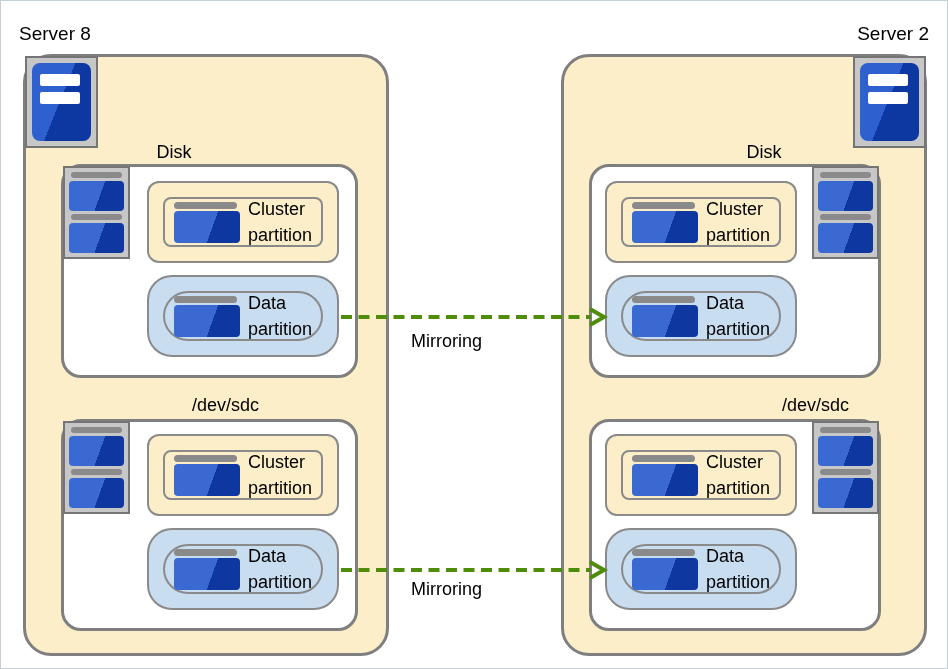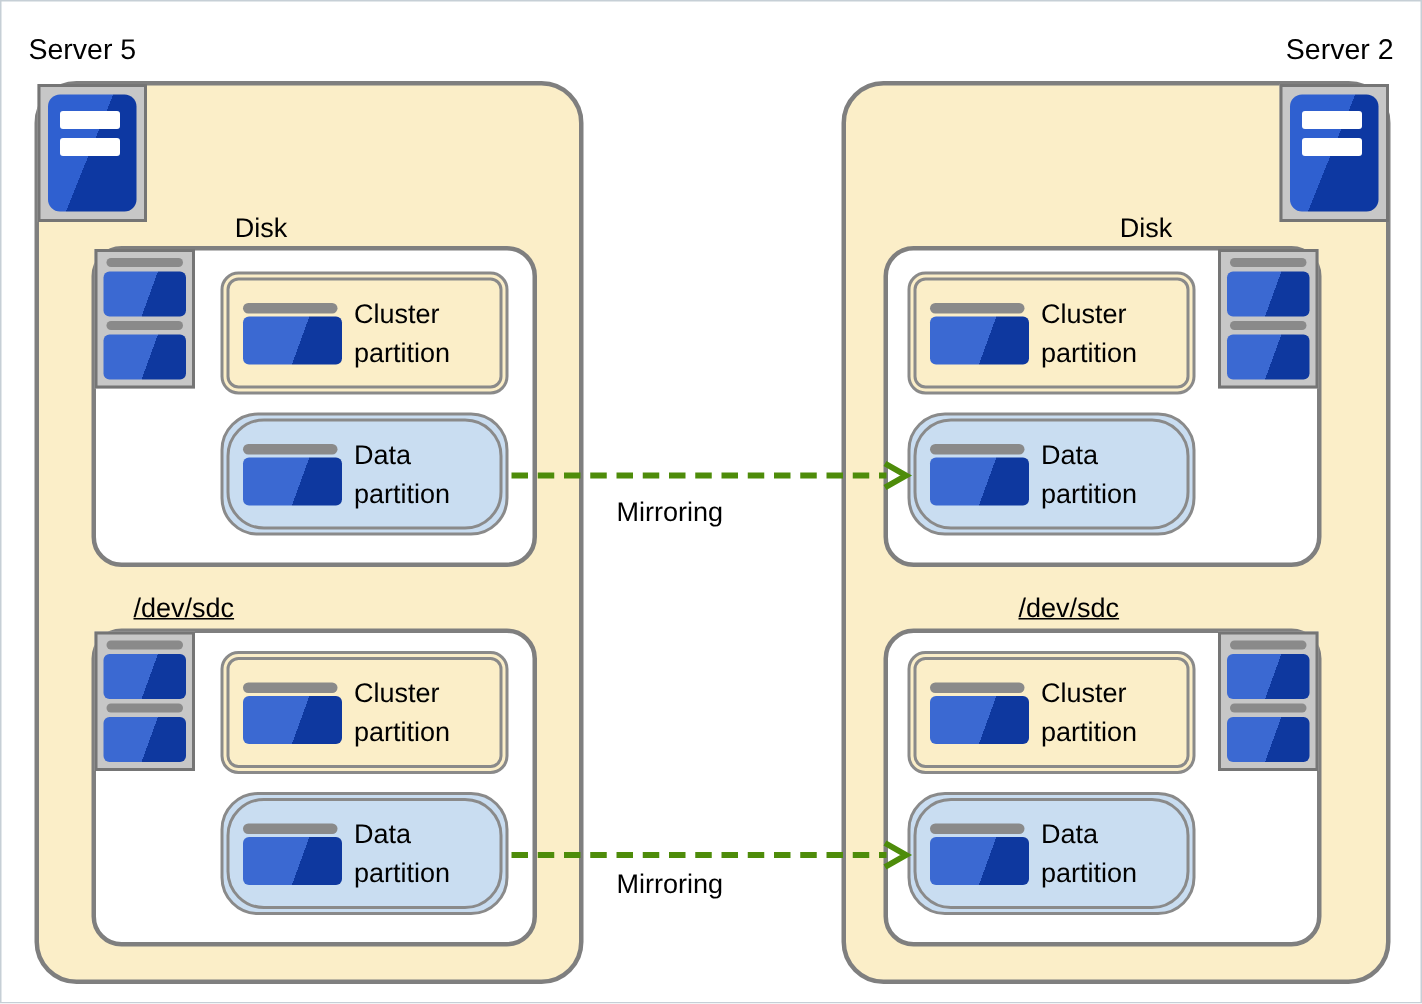--- a/index.html
+++ b/index.html
@@ -37,51 +37,51 @@
     padding:4px 4px;display:flex;flex-direction:column;gap:3px;
   }
   .disk-icon .pl-bar{height:6px;background:#8A8A8A;border-radius:3px;margin:0 2px;flex:none;}
   .disk-icon .pl-body{
     height:30px;border-radius:4px;flex:none;
     background:linear-gradient(110deg,#3B69D2 55%,#0E389F 55%);
   }
   
   .pbox{
     position:absolute;width:192px;height:82px;box-sizing:border-box;
-    border:2px solid #8a8a8a;border-radius:12px;padding:2px;
+    border:2px solid #8a8a8a;border-radius:12px;padding:14px;
   }
   .pbox .inner{
     width:100%;height:100%;box-sizing:border-box;border:2px solid #8a8a8a;border-radius:8px;
     display:flex;align-items:center;padding-left:9px;gap:8px;
   }
   .pbox.cluster,.pbox.cluster .inner{background:#FBEEC8;}
   .pbox.data,.pbox.data .inner{background:#C9DDF1;border-radius:25px;}
   .part-icon{width:66px;flex:none;}
   .part-icon .bar{width:63px;height:7px;background:#8A8A8A;border-radius:3.5px;margin-bottom:2px;}
   .part-icon .body{
     width:66px;height:32px;border-radius:4px;
     background:linear-gradient(110deg,#3B69D2 57%,#0E389F 57%);
   }
   .pbox .plabel{font-size:18px;line-height:26px;max-width:101px;}
   
   .disk-title{
     position:absolute;width:170px;text-align:center;font-size:18px;line-height:28px;
     white-space:pre-line;
     margin-top:32px;
   }
-  .sdc-title{position:absolute;width:170px;text-align:left;font-size:18px;line-height:26px;text-decoration:underline;}
+  .sdc-title{position:absolute;width:170px;text-align:right;font-size:18px;line-height:26px;}
   .mirror-label{position:absolute;width:120px;font-size:18px;line-height:20px;}
   .arrow-svg{position:absolute;}
 </style>
 </head>
 <body>
 
 <div class="canvas">
 
-  <div class="server-label" style="left:18px">Server 5</div>
+  <div class="server-label" style="left:18px">Server 8</div>
   <div class="server-label" style="right:18px;">Server 2</div>
 
   <div class="panel" style="left:22px"></div>
   <div class="panel" style="left:560px"></div>
 
   <div class="server-icon" style="left:24px">
     <div class="sbody">
         <div class="sbar"></div>
         <div class="sbar"></div>
       </div>

